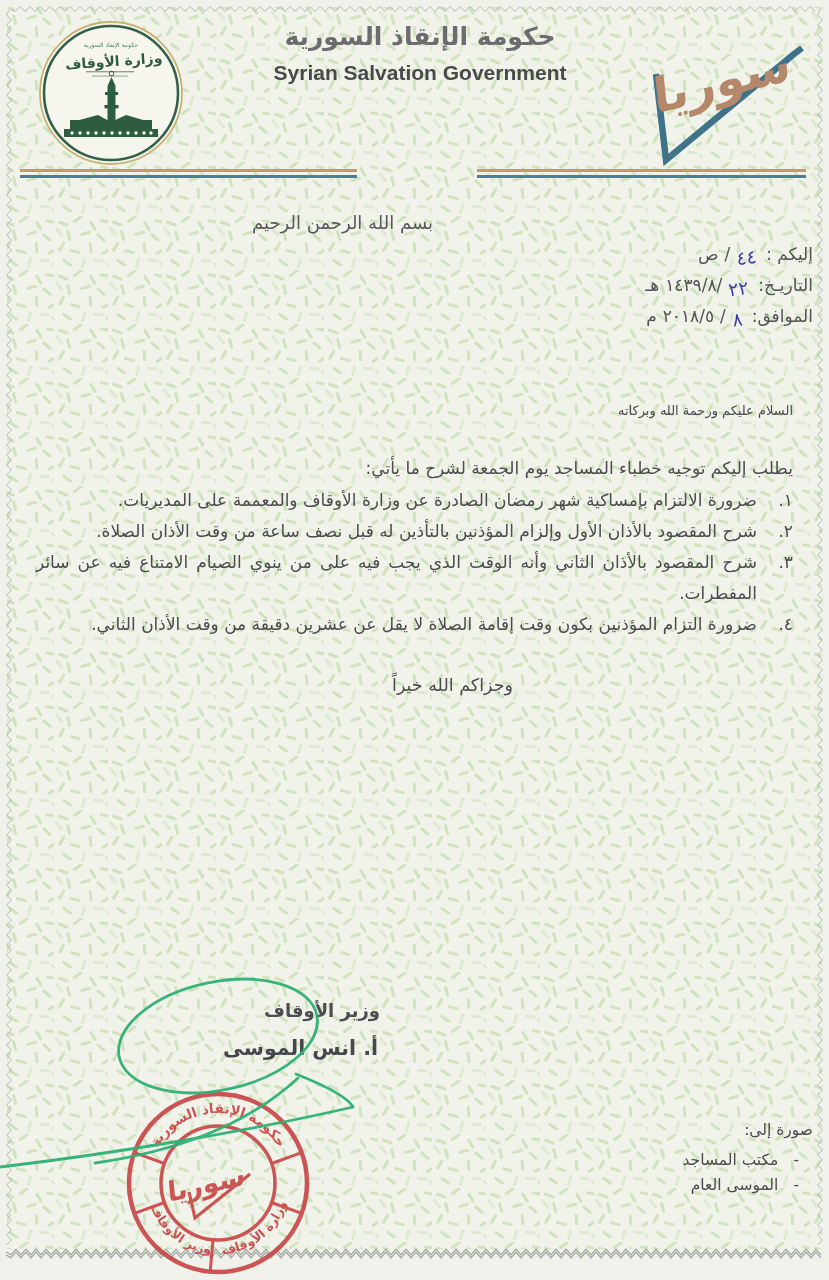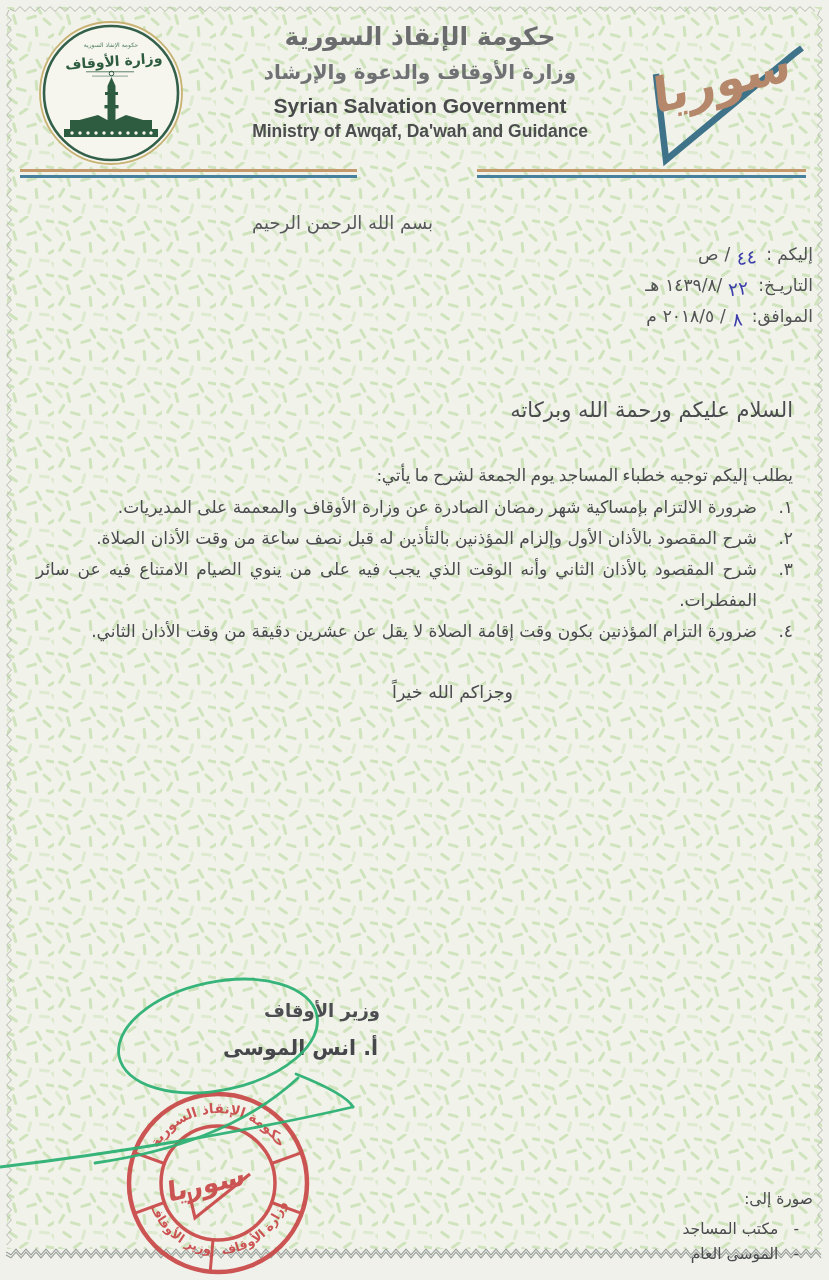--- a/index.html
+++ b/index.html
@@ -22,31 +22,31 @@
   
   .bismillah{left:0;top:212px;width:685px;text-align:center;font-size:18px;color:#57585b;}
   .refblock{right:16px;top:243px;direction:ltr;}
   .refrow{display:flex;justify-content:flex-end;align-items:baseline;gap:6px;font-size:17px;color:#515254;margin-bottom:10px;}
   .refrow .label{direction:rtl;unicode-bidi:isolate;margin-left:4px;}
   .refrow .printed{direction:ltr;unicode-bidi:isolate;}
   .hw{color:#3b3ea8;font-size:18.5px;display:inline-block;transform:rotate(-7deg) translateY(4px);}
   
   .letter{left:36px;top:395px;width:757px;direction:rtl;font-size:17px;line-height:31px;}
   .recipient{font-size:19px;font-weight:bold;color:#3e3f42;margin-bottom:44px;}
-  .salutation{font-size:21px;margin-bottom:34px;text-align:right;}
-  .intro{margin-bottom:1px;font-family:Liberation Serif, serif;}
+  .salutation{font-size:13px;margin-bottom:27px;text-align:right;}
+  .intro{margin-bottom:1px;}
   .item{display:flex;}
   .item-num{min-width:36px;flex:none;}
   .item-text{flex:1;text-align:justify;}
   .closing{margin-top:30px;text-align:center;transform:translateX(38px);font-size:17.5px;}
   
   .sig-title{left:256px;top:1000px;width:132px;text-align:center;font-size:18px;font-weight:bold;color:#4c4d50;}
   .sig-name{left:110px;top:1036px;width:268px;text-align:right;font-size:20.5px;font-weight:bold;color:#46474a;letter-spacing:1px;}
   
-  .copyto{right:16px;top:1190px;direction:rtl;text-align:right;font-size:15.5px;color:#4a4b4e;}
+  .copyto{right:16px;top:1121px;direction:rtl;text-align:right;font-size:15.5px;color:#4a4b4e;}
   .copyto .rows{margin-top:9px;}
   .copyrow{display:flex;gap:15px;padding-right:14px;line-height:25px;}
   svg text{font-family:"DejaVu Sans",sans-serif;}
 </style>
 </head>
 <body>
 
 <svg class="abs" style="left:0;top:0;z-index:0;" width="829" height="1280" viewBox="0 0 829 1280">
   <defs>
     <pattern id="paper" width="54" height="54" patternUnits="userSpaceOnUse">
@@ -114,23 +114,21 @@
     <circle cx="84" cy="117" r="1.7"></circle>
       <circle cx="92" cy="117" r="1.7"></circle>
       <circle cx="100" cy="117" r="1.7"></circle>
     <circle cx="108" cy="117" r="1.7"></circle>
       <circle cx="115" cy="117" r="1.7"></circle>
   </g>
 </svg>
 
 <div class="abs header-text">
   <div class="h-ar1">حكومة الإنقاذ السورية</div>
-  <div class="h-ar2">وزارة الأوقاف والدعوة والإرشاد</div>
   <div class="h-en1">Syrian Salvation Government</div>
-  <div class="h-en2">Ministry of Awqaf, Da'wah and Guidance</div>
 </div>
 
 <svg class="abs" style="left:642px;top:8px;z-index:2;" width="168" height="170" viewBox="0 0 168 170">
   <path d="M 14,66 L 24,152 L 152,46 L 160,40" fill="none" stroke="#3f7389" stroke-width="6.5" stroke-linejoin="miter"></path>
   <text x="92" y="86" font-size="48" font-weight="bold" fill="#b5886b" text-anchor="middle" transform="rotate(-14 92 80) skewX(-8)">سوريا</text>
 </svg>
 
 <div class="divider-seg" style="left:20px;width:337px;">
   <div class="tan"></div>
     <div class="teal"></div>

